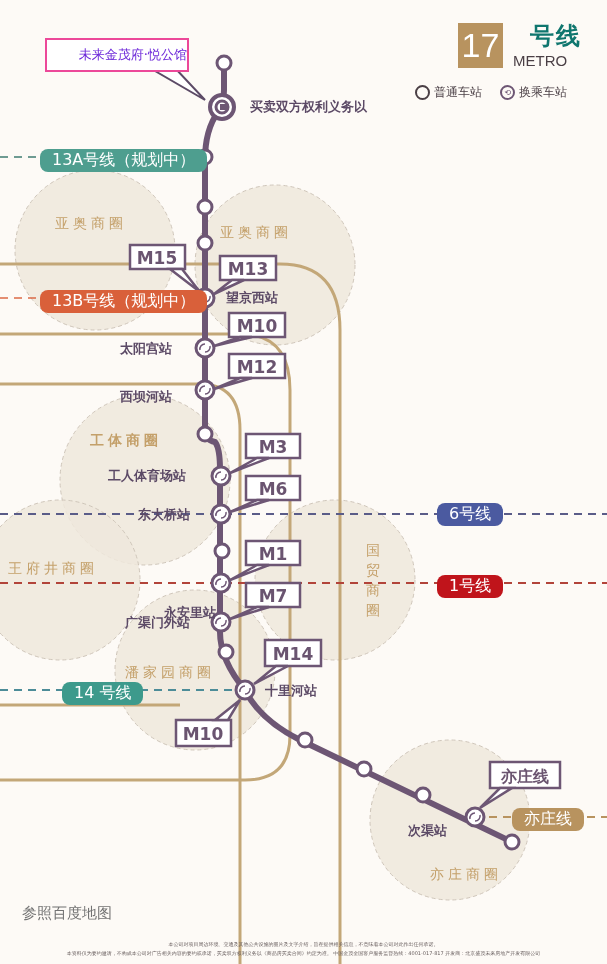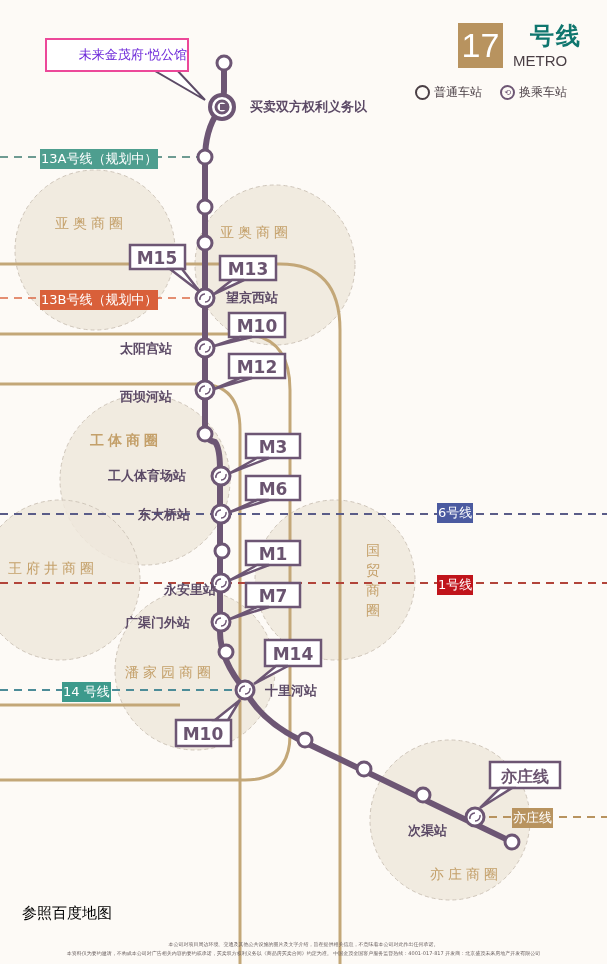--- a/index.html
+++ b/index.html
@@ -2,27 +2,27 @@
 <html><head>
 <meta charset="utf-8">
 <style>
   html, body { margin:0; padding:0; }
   body { width:607px; height:964px; background:#fdfaf6; position:relative; overflow:hidden;
          font-family:"DejaVu Sans", "Liberation Sans", sans-serif; }
   #map { position:absolute; left:0; top:0; width:607px; height:964px; }
   .callout-label { font-weight:bold; fill:#6a5470; }
   .station-label { position:absolute; font-weight:bold; color:#5c4a66; font-size:13px; white-space:nowrap; }
   .district-label { position:absolute; color:#c4a06a; font-size:14px; letter-spacing:4px; white-space:nowrap; }
-  .line-badge { position:absolute; color:#fff; font-size:13px; border-radius:0; padding:1px 1px; white-space:nowrap; }
+  .line-badge { position:absolute; color:#fff; font-size:16px; border-radius:8px; padding:1px 12px; white-space:nowrap; }
   .logo-17 { position:absolute; left:458px; top:23px; width:45px; height:45px; background:#b8935f; color:#fff;
              font-family:"Liberation Sans", sans-serif; font-size:34px; font-weight:normal; text-align:center; line-height:45px; }
   .logo-hx { position:absolute; left:530px; top:20px; font-size:24px; font-weight:bold; color:#0f766e; letter-spacing:2px; }
   .logo-metro { position:absolute; left:513px; top:52px; font-size:15px; color:#4a3f45; font-family:"Liberation Sans", sans-serif; }
   .legend-item { position:absolute; top:84px; font-size:12px; color:#4a3f45; display:flex; align-items:center; gap:4px; white-space:nowrap; }
-  .ref { position:absolute; left:22px; top:904px; font-size:15px; color:#000000; }
+  .ref { position:absolute; left:22px; top:904px; font-size:15px; color:#737373; }
   .disc { position:absolute; left:0; width:607px; text-align:center; font-size:5px; color:#6a6060; }
   .project-box { position:absolute; left:45px; top:38px; width:140px; height:30px; border:2px solid #ec4899; background:#fff;
                  font-family:"DejaVu Serif", serif; font-size:13px; color:#6d28d9; text-align:right; line-height:30px; }
 </style>
 </head>
 <body>
 
 <svg id="map" width="607" height="964" viewBox="0 0 607 964">
 
   <g fill="#efe7dc" fill-opacity="0.85" stroke="#cfc6ba" stroke-dasharray="4 3" stroke-width="1">
@@ -151,21 +151,21 @@
   <span style="display:inline-block;width:11px;height:11px;border:2px solid #6d5674;border-radius:50%;font-size:8px;line-height:11px;text-align:center;color:#6d5674;">⟲</span>
   <span>换乘车站</span>
 </div>
 
 <div class="station-label" style="left:250px;top:98px;">买卖双方权利义务以</div>
 <div class="station-label" style="left:226px;top:289px;">望京西站</div>
 <div class="station-label" style="left:120px;top:340px;">太阳宫站</div>
 <div class="station-label" style="left:120px;top:388px;">西坝河站</div>
 <div class="station-label" style="left:108px;top:467px;">工人体育场站</div>
 <div class="station-label" style="left:138px;top:506px;">东大桥站</div>
-<div class="station-label" style="left:140px;top:581px;padding-left:24px;">永安里站</div>
+<div class="station-label" style="left:140px;top:604px;padding-left:24px;">永安里站</div>
 <div class="station-label" style="left:125px;top:614px;">广渠门外站</div>
 <div class="station-label" style="left:265px;top:682px;">十里河站</div>
 <div class="station-label" style="left:408px;top:822px;">次渠站</div>
 
 <div class="line-badge" style="left:40px;top:149px;background:#4e9e8f;">13A号线（规划中）</div>
 <div class="line-badge" style="left:40px;top:290px;background:#d9603a;">13B号线（规划中）</div>
 <div class="line-badge" style="left:437px;top:503px;background:#4b5aa0;">6号线</div>
 <div class="line-badge" style="left:437px;top:575px;background:#c0141b;">1号线</div>
 <div class="line-badge" style="left:62px;top:682px;background:#3d9a8c;">14 号线</div>
 <div class="line-badge" style="left:512px;top:808px;background:#b8935f;">亦庄线</div>

